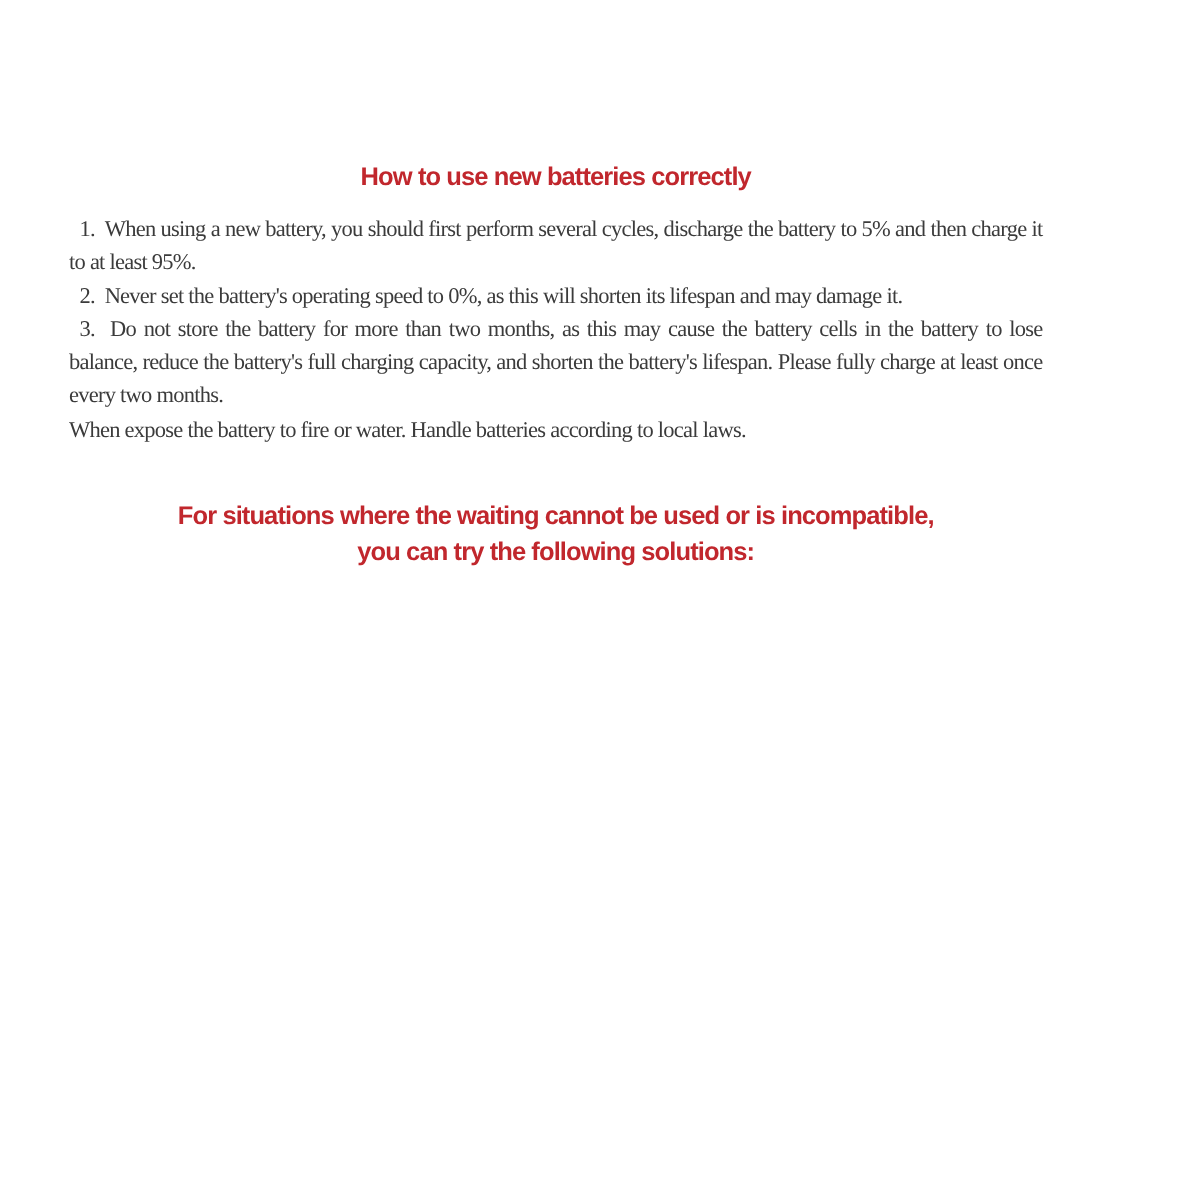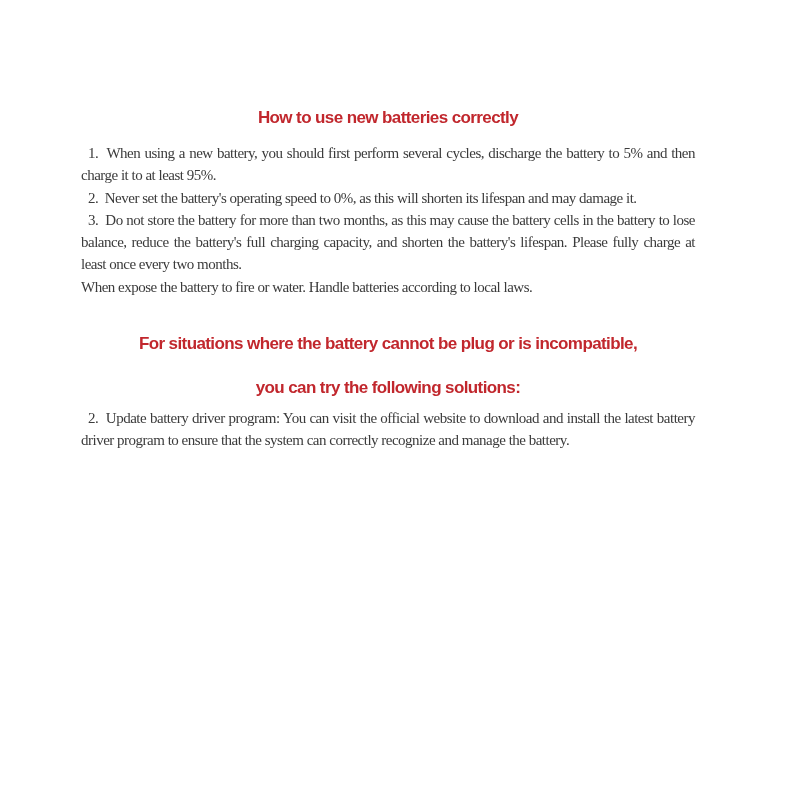--- a/index.html
+++ b/index.html
@@ -6,37 +6,37 @@
     margin: 0;
     padding: 0;
     background: #ffffff;
   }
   .page {
     position: relative;
     width: 800px;
     height: 800px;
     background: var(--page-bg, #ffffff);
     box-sizing: border-box;
-    padding: 106px 105px 0 81px;
+    padding: 106px 105px 0 46px;
     font-family: "Liberation Sans", sans-serif;
     overflow: hidden;
   }
   .sec-title {
     color: var(--heading-color, #c1272d);
     font-weight: bold;
     font-size: 17px;
     line-height: 24px;
     text-align: center;
     letter-spacing: -0.6px;
     white-space: nowrap;
     margin: 0;
   }
   .title-main { margin-bottom: 12px; }
   .title-line1 { margin-top: 34px; }
-  .title-line2 { margin-top: 20px; }
+  .title-line2 { }
   .para-list { margin: 0; font-family: Liberation Serif, serif; }
   .para-list-1 { margin-bottom: 0; }
   .para-list-2 { margin-top: 7px; }
   .para-list p {
     margin: 0;
     color: var(--body-color, #3b3b3b);
     font-size: 15px;
     line-height: 22.3px;
     letter-spacing: -0.5px;
     text-align: justify;
@@ -51,21 +51,20 @@
 
   <h1 class="sec-title title-main">How to use new batteries correctly</h1>
 
   <div class="para-list para-list-1">
       <p class="num">1.&nbsp; When using a new battery, you should first perform several cycles, discharge the battery to 5% and then charge it to at least 95%.</p>
       <p class="num">2.&nbsp; Never set the battery's operating speed to 0%, as this will shorten its lifespan and may damage it.</p>
       <p class="num">3.&nbsp; Do not store the battery for more than two months, as this may cause the battery cells in the battery to lose balance, reduce the battery's full charging capacity, and shorten the battery's lifespan. Please fully charge at least once every two months.</p>
       <p>When expose the battery to fire or water. Handle batteries according to local laws.</p>
     </div>
 
-  <h2 class="sec-title title-line1">For situations where the battery cannot be plug or is incompatible,</h2>
+  <h2 class="sec-title title-line1">For situations where the waiting cannot be used or is incompatible,</h2>
 
   <h2 class="sec-title title-line2">you can try the following solutions:</h2>
 
   <div class="para-list para-list-2">
-      <p class="num">2.&nbsp; Update battery driver program: You can visit the official website to download and install the latest battery driver program to ensure that the system can correctly recognize and manage the battery.</p>
     </div>
 
 </div>
 
 </body></html>

